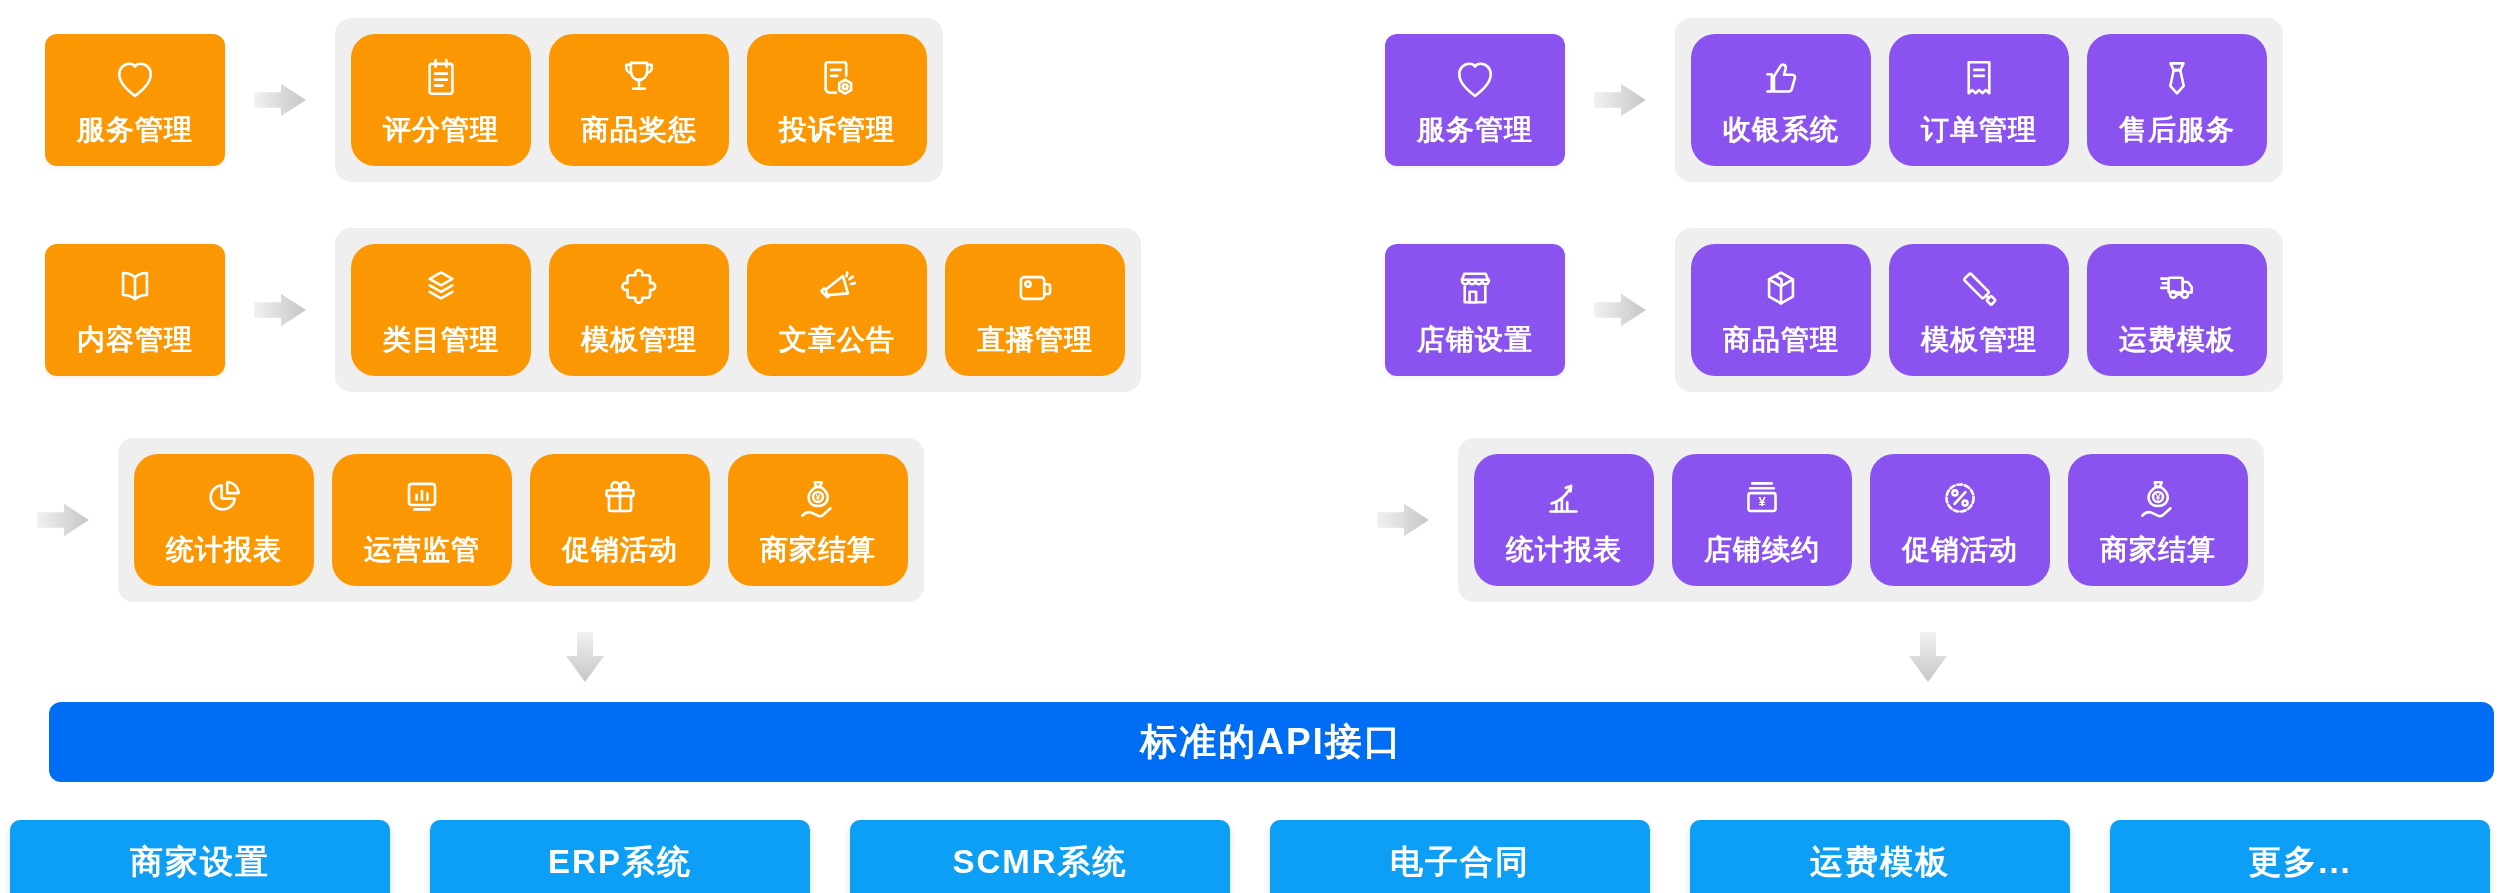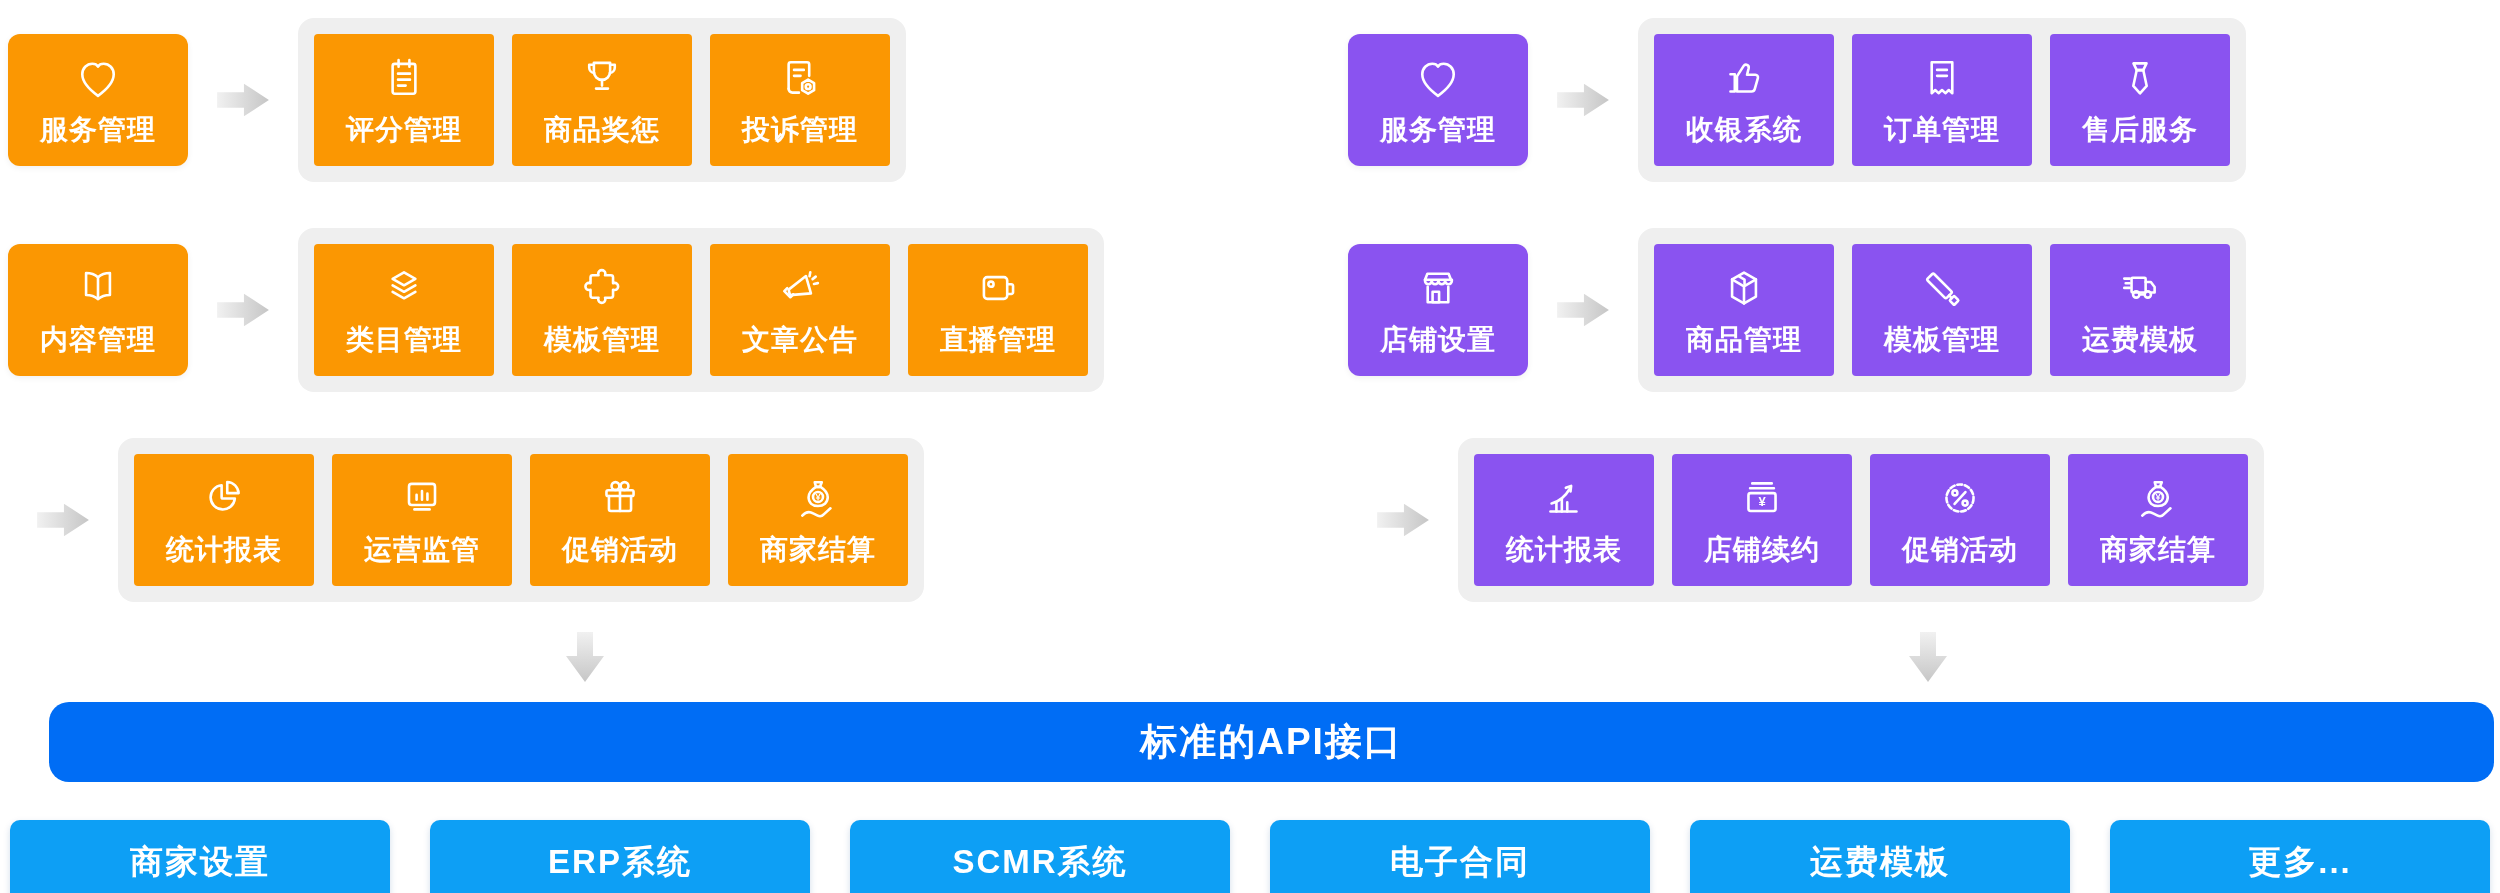--- a/index.html
+++ b/index.html
@@ -9,43 +9,43 @@
     font-family:"Liberation Sans","DejaVu Sans",sans-serif;
   }
   .stage{position:absolute;inset:0;}
   .panel{position:absolute;top:18px;display:flex;flex-direction:column;gap:46px;}
   .panel-0{left:8px;}
   .panel-1{left:1348px;}
   .row{display:flex;align-items:center;}
   .category{
     width:180px;height:132px;border-radius:12px;flex:none;
     display:flex;flex-direction:column;align-items:center;justify-content:center;gap:7px;
-    color:#fff;box-shadow:0 2px 6px rgba(0,0,0,.06);
+    color:#fff;box-shadow:0 2px 6px rgba(0,0,0,.06);margin-left:37px;
   }
   .arrow-cell{width:110px;flex:none;display:flex;align-items:center;justify-content:center;}
   .group{
     background:var(--group_bg,#efefef);border-radius:16px;padding:16px;
     display:flex;gap:18px;
   }
   .chip{
-    width:180px;height:132px;border-radius:4px;flex:none;
+    width:180px;height:132px;border-radius:24px;flex:none;
     display:flex;flex-direction:column;align-items:center;justify-content:center;gap:7px;
     color:#fff;
   }
   .theme-orange .category,.theme-orange .chip{background:var(--orange,#fb9702);}
   .theme-purple .category,.theme-purple .chip{background:var(--purple,#8a53f0);}
   .label{font-size:28px;font-weight:700;letter-spacing:1px;white-space:nowrap;}
   .icon{line-height:0;}
   .icon svg{width:52px;height:52px;display:block;}
   .down-arrow{position:absolute;top:632px;line-height:0;}
   .down-arrow-0{left:562px;}
   .down-arrow-1{left:1905px;}
   .api-bar{
     position:absolute;left:6px;right:6px;top:702px;height:80px;
-    background:var(--api_blue,#006df5);border-radius:20px;
+    background:var(--api_blue,#006df5);border-radius:12px;
     display:flex;align-items:center;justify-content:center;
     color:#fff;font-size:37px;font-weight:700;letter-spacing:2px;margin-left:43px;
   }
   .systems{position:absolute;left:10px;right:10px;top:820px;display:flex;gap:40px;}
   .sys-btn{
     flex:1;height:84px;background:var(--system_blue,#0d9ff5);border-radius:10px;
     display:flex;align-items:center;justify-content:center;
     color:#fff;font-size:33px;font-weight:700;letter-spacing:2px;
     box-shadow:0 3px 7px rgba(0,70,140,.18);
   }

